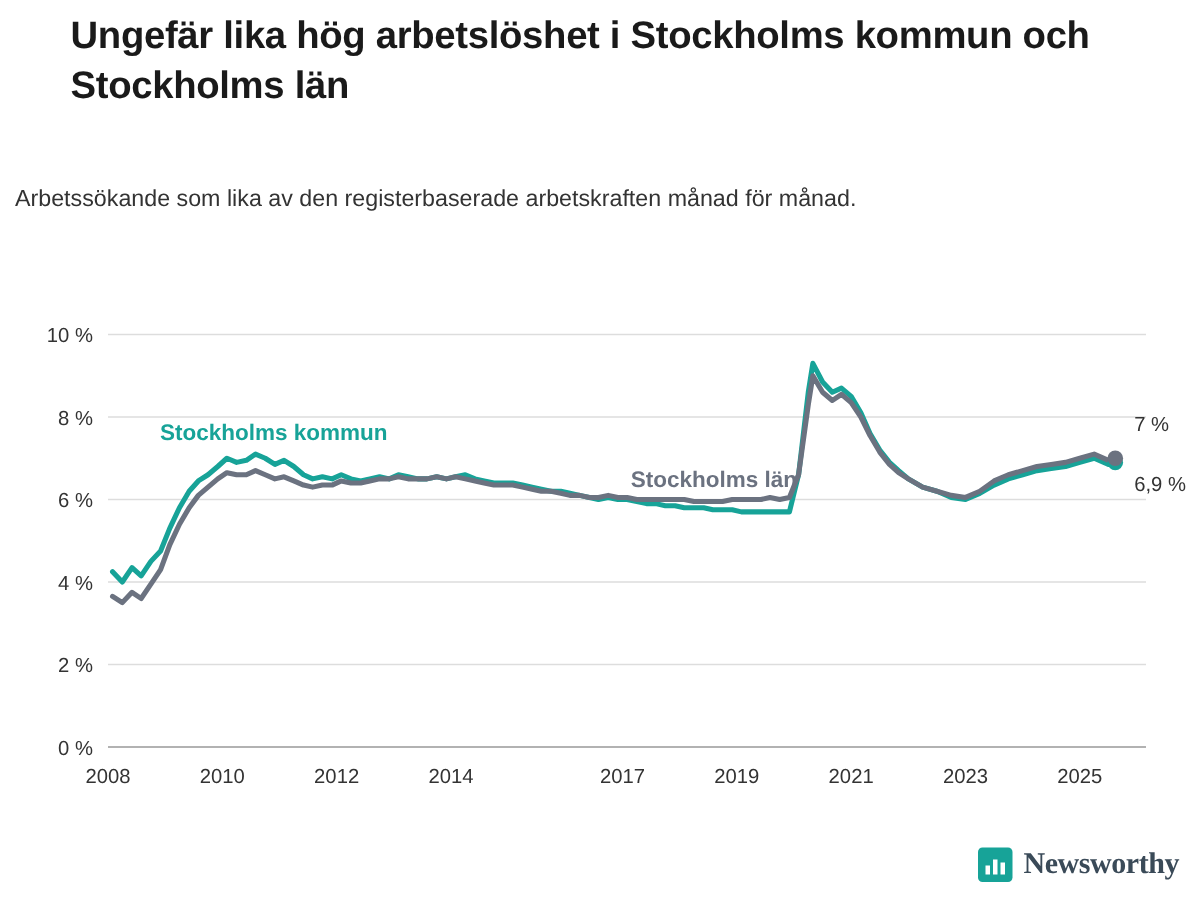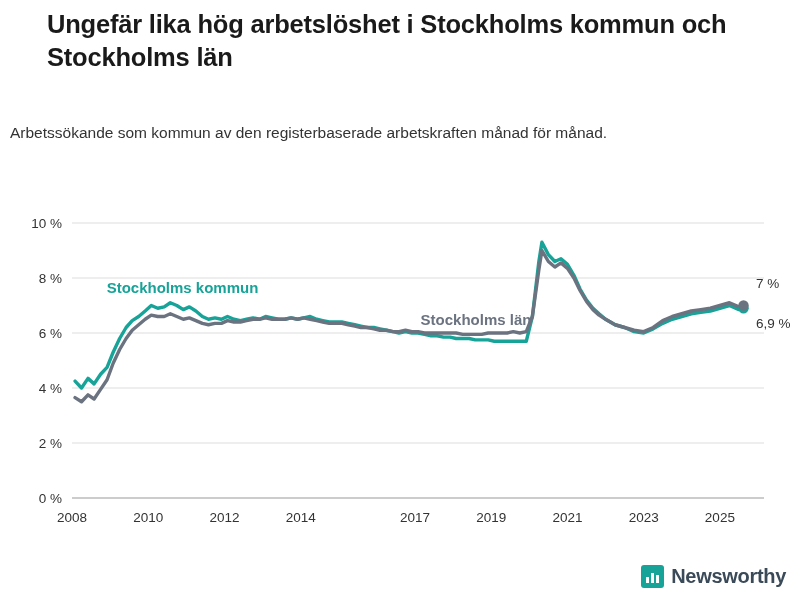--- a/index.html
+++ b/index.html
@@ -65,33 +65,34 @@
     display: block;
   }
   #footer .logo-mark i:nth-child(1) { left: 5px;  height: 6px; }
   #footer .logo-mark i:nth-child(2) { left: 10px; height: 10px; }
   #footer .logo-mark i:nth-child(3) { left: 15px; height: 8px; }
   #footer .brand {
     font-size: 20px;
     font-weight: bold;
     color: #3a4a58;
     letter-spacing: -0.3px;
+    font-family: Liberation Serif, serif;
   }
   .svg-text {
     font-family: "Liberation Sans", sans-serif;
   }
   .axis-label { font-size: 13.5px; fill: #333333; }
   .series-label { font-size: 15px; font-weight: bold; }
   .end-label { font-size: 13.5px; fill: #333333; }
 </style>
 </head>
 <body>
 
 <div id="title">Ungefär lika hög arbetslöshet i Stockholms kommun och Stockholms län</div>
-<div id="subtitle">Arbetssökande som kommun av den registerbaserade arbetskraften månad för månad.</div>
+<div id="subtitle">Arbetssökande som lika av den registerbaserade arbetskraften månad för månad.</div>
 
 <div id="plot">
   <svg id="chart-svg" width="800" height="345" viewBox="0 0 800 345">
       <line x1="72" x2="764" y1="293" y2="293" stroke="#999999" stroke-width="1"></line>
       <text x="62" y="298" text-anchor="end" class="svg-text axis-label">0 %</text>
       <line x1="72" x2="764" y1="238" y2="238" stroke="#dddddd" stroke-width="1"></line>
       <text x="62" y="243" text-anchor="end" class="svg-text axis-label">2 %</text>
       <line x1="72" x2="764" y1="183" y2="183" stroke="#dddddd" stroke-width="1"></line>
       <text x="62" y="188" text-anchor="end" class="svg-text axis-label">4 %</text>
       <line x1="72" x2="764" y1="128" y2="128" stroke="#dddddd" stroke-width="1"></line>

